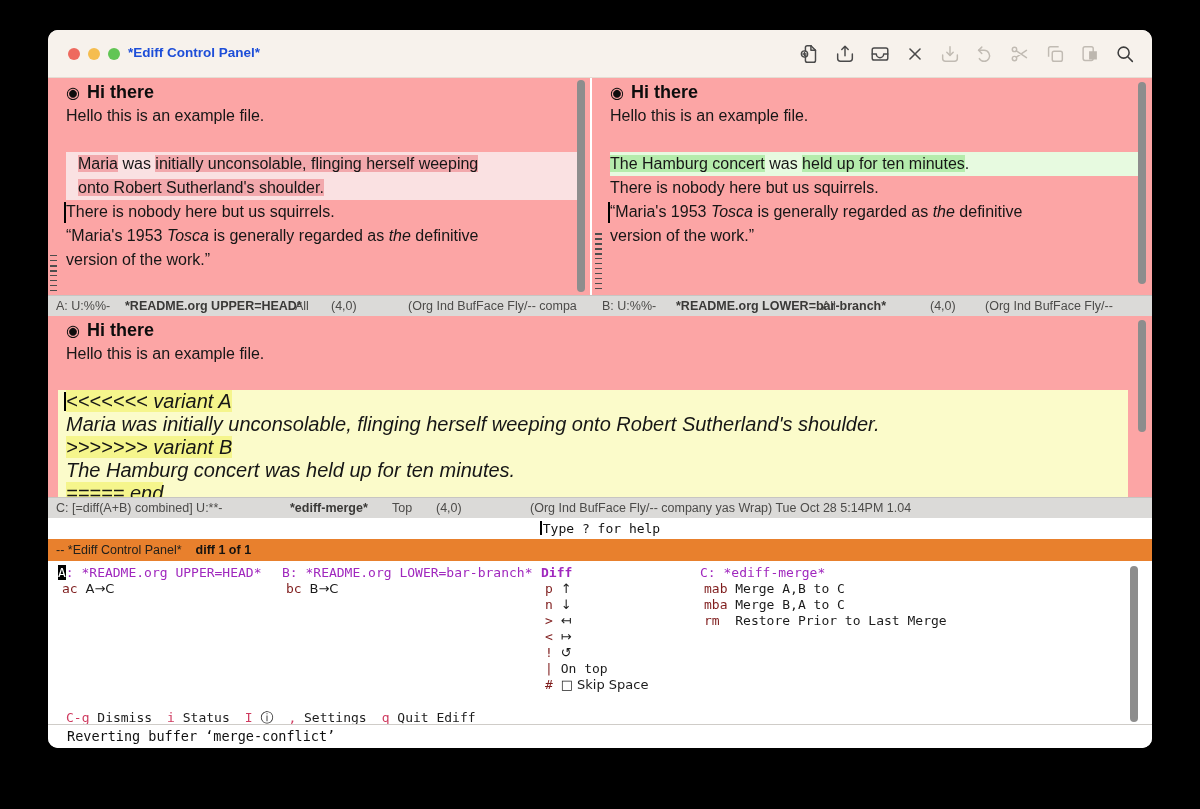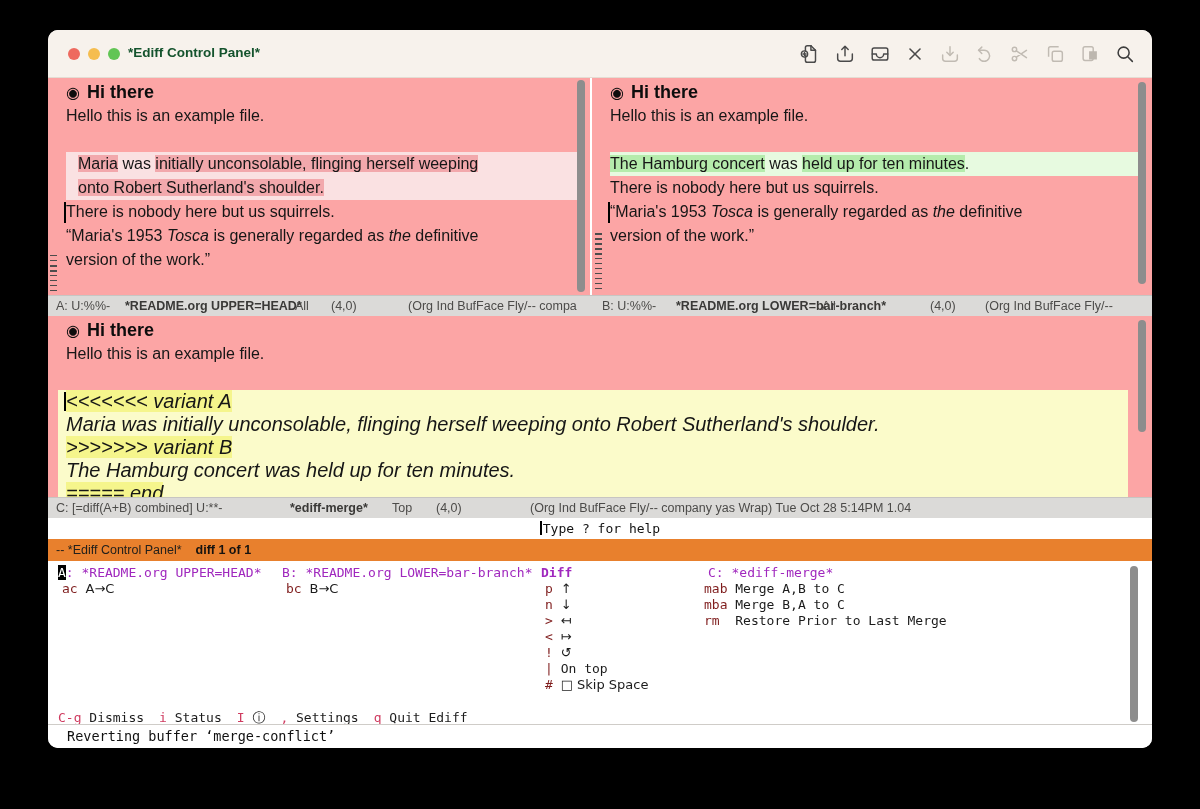--- a/index.html
+++ b/index.html
@@ -5,21 +5,21 @@
   html,body{margin:0;padding:0;background:#000;}
   .stage{position:relative;width:1200px;height:809px;background:#000;overflow:hidden;
          font-family:"Liberation Sans",sans-serif;}
   .window{position:absolute;left:48px;top:30px;width:1104px;height:718px;background:#fff;
           border-radius:10px;overflow:hidden;box-shadow:0 18px 60px rgba(0,0,0,.65);}
   
   .titlebar{position:absolute;left:0;top:0;width:100%;height:48px;background:#f7f2ec;
             border-bottom:1px solid #e4ddd3;box-sizing:border-box;}
   .lights{position:absolute;left:20px;top:18px;display:flex;gap:8px;}
   .light{width:12px;height:12px;border-radius:50%;}
-  .title{position:absolute;left:80px;top:15px;font-size:13.5px;font-weight:bold;color:#14532d;}
+  .title{position:absolute;left:80px;top:15px;font-size:13.5px;font-weight:bold;color:#1d4ed8;}
   .toolbar{position:absolute;right:16px;top:13px;display:flex;gap:13px;align-items:center;}
   .tb{width:22px;height:22px;}
   
   .bwin{position:absolute;overflow:hidden;background:#fca5a5;}
   .winA{left:0;top:48px;width:542px;height:217px;padding-top:2px;box-sizing:border-box;}
   .winB{left:544px;top:48px;width:560px;height:217px;padding-top:2px;box-sizing:border-box;}
   .winC{left:0;top:286px;width:1104px;height:181px;padding-top:2px;box-sizing:border-box;}
   .bl{position:relative;height:24px;line-height:24px;padding-left:18px;font-size:16px;
       color:#161616;white-space:pre;}
   .bl.head{font-size:18px;font-weight:bold;color:#0d0d0d;}
@@ -199,38 +199,38 @@
     <div class="oband">
       <span class="t1">-- *Ediff Control Panel*</span>
       <span class="t2">diff 1 of 1</span>
     </div>
 
     <div class="pbody">
 
       <div class="prow purple" style="left:10px;top:4px;"><span class="blockcur">A</span><span>: *README.org UPPER=HEAD*</span></div>
       <div class="prow purple" style="left:234px;top:4px;">B: *README.org LOWER=bar-branch*</div>
       <div class="prow purple" style="left:493px;top:4px;font-weight:bold;">Diff</div>
-      <div class="prow purple" style="left:652px;top:4px;margin-left:8px;">C: *ediff-merge*</div>
+      <div class="prow purple" style="left:652px;top:4px;">C: *ediff-merge*</div>
 
       <div class="prow" style="left:14px;top:20px;"><span class="gk">ac</span> <span class="glyph">A→C</span></div>
       <div class="prow" style="left:238px;top:20px;"><span class="gk">bc</span> <span class="glyph">B→C</span></div>
 
       <div class="prow" style="left:497px;top:20px;"><span class="gk">p</span> <span class="glyph">↑</span></div>
       <div class="prow" style="left:497px;top:36px;"><span class="gk">n</span> <span class="glyph">↓</span></div>
       <div class="prow" style="left:497px;top:52px;"><span class="gk">&gt;</span> <span class="glyph">↤</span></div>
       <div class="prow" style="left:497px;top:68px;"><span class="gk">&lt;</span> <span class="glyph">↦</span></div>
       <div class="prow" style="left:497px;top:84px;"><span class="gk">!</span> <span class="glyph">↺</span></div>
       <div class="prow" style="left:497px;top:100px;"><span class="gk">|</span> <span>On top</span></div>
       <div class="prow" style="left:497px;top:116px;"><span class="gk">#</span> <span class="glyph">□ Skip Space</span></div>
 
       <div class="prow" style="left:656px;top:20px;"><span class="gk key3">mab</span> <span>Merge A,B to C</span></div>
       <div class="prow" style="left:656px;top:36px;"><span class="gk key3">mba</span> <span>Merge B,A to C</span></div>
       <div class="prow" style="left:656px;top:52px;"><span class="gk key3">rm</span> <span>Restore Prior to Last Merge</span></div>
 
-      <div class="prow botkeys" style="left:10px;top:149px;gap:15px;">
+      <div class="prow botkeys" style="left:18px;top:149px;gap:15px;">
         <span><span class="rk">C-g</span> <span>Dismiss</span></span>
         <span><span class="rk">i</span> <span>Status</span></span>
         <span><span class="rk">I</span> <span class="glyph">ⓘ</span></span>
         <span><span class="rk">,</span> <span>Settings</span></span>
         <span><span class="rk">q</span> <span>Quit Ediff</span></span>
       </div>
     </div>
     <div class="sb" style="left:1082px;top:536px;height:156px;"></div>
 
     <div class="pdivider"></div>

